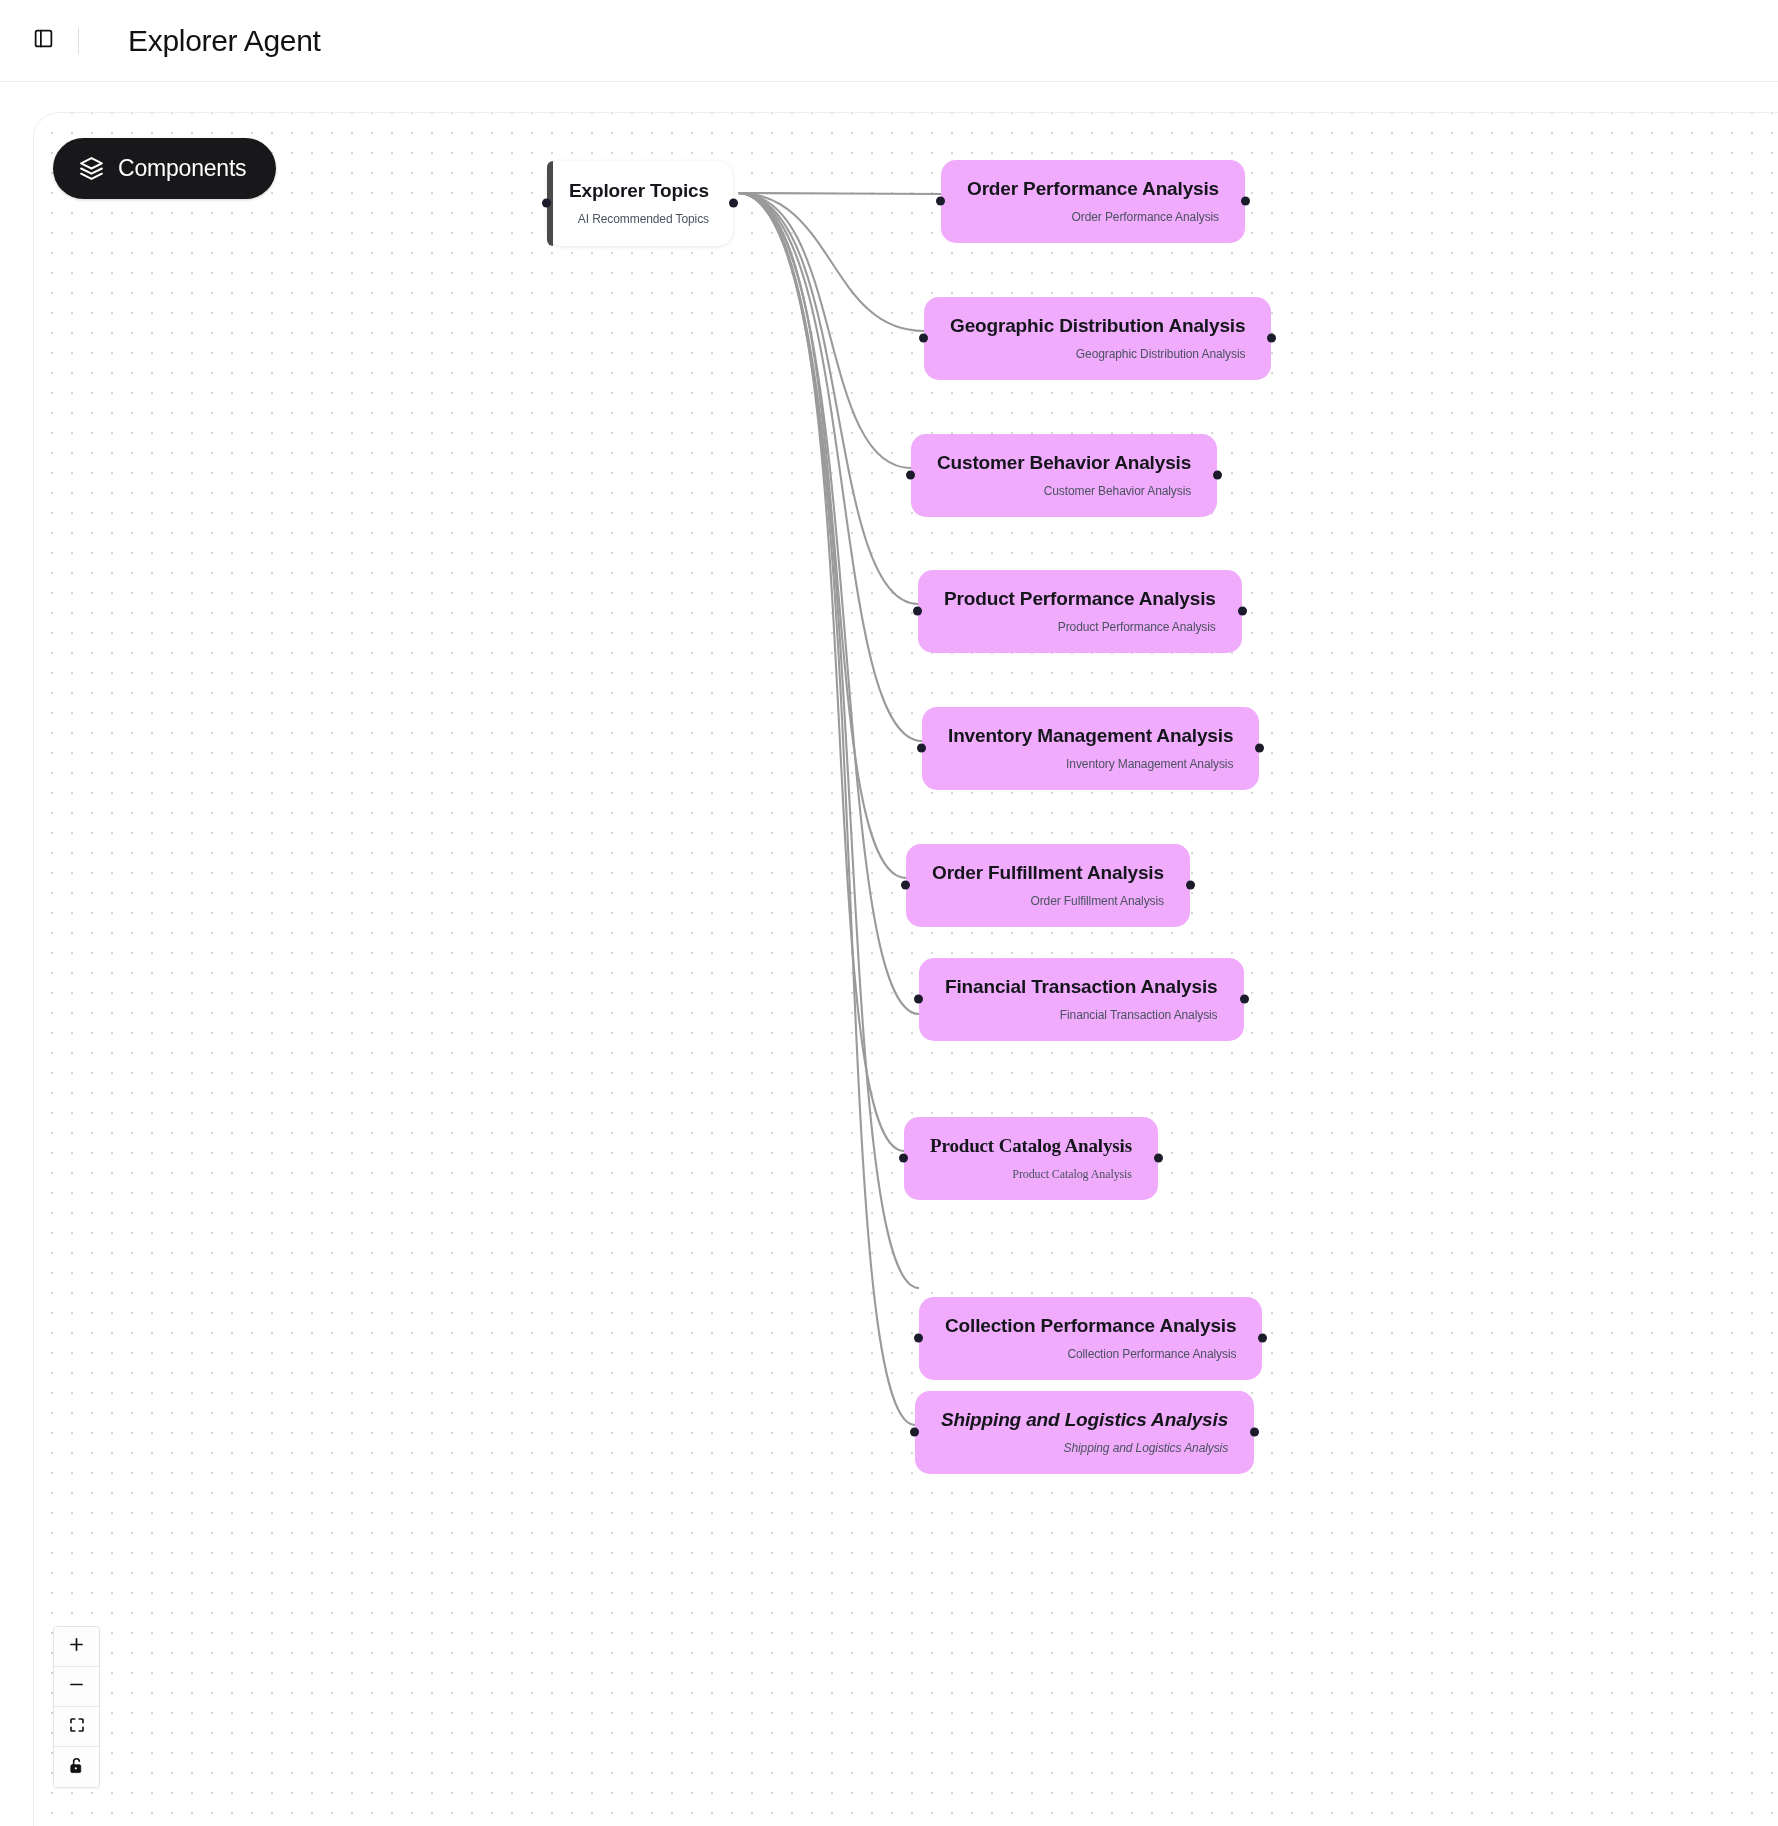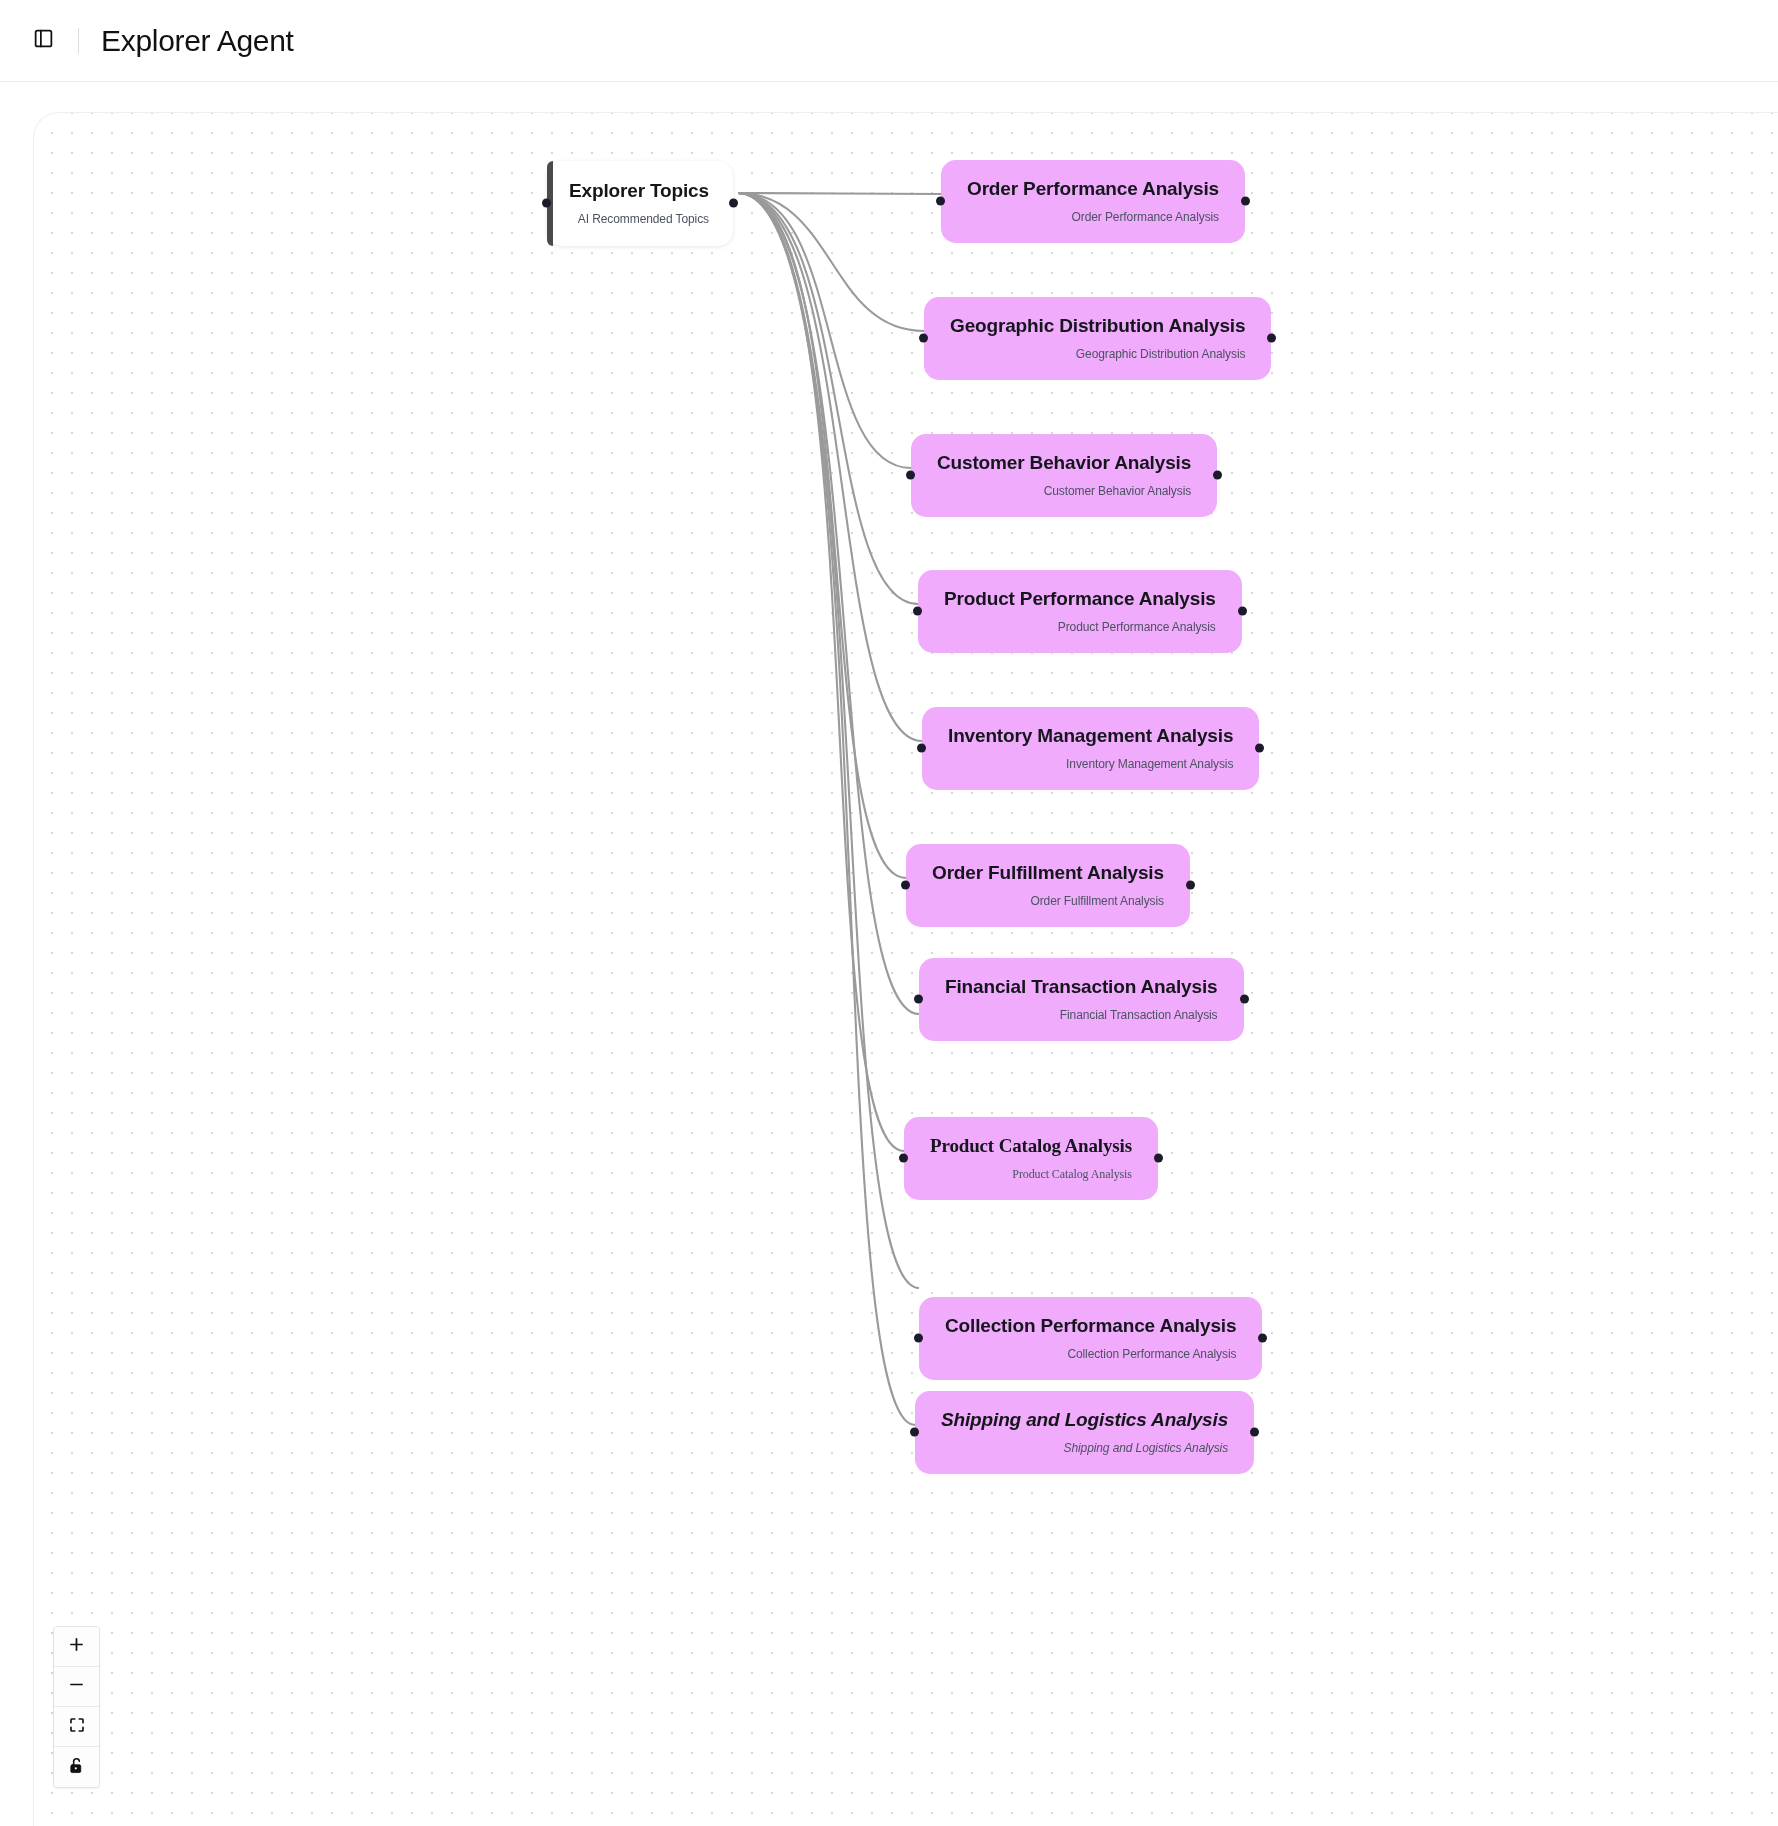--- a/index.html
+++ b/index.html
@@ -30,20 +30,21 @@
     width: 1px; height: 26px;
     background: #dddddd;
     margin: 0 22px 0 18px;
   }
   .header-title {
     font-size: 30px;
     font-weight: 400;
     color: #111111;
     letter-spacing: -0.3px;
     white-space: nowrap;
+    margin-left: 27px;
   }
 
   
   .canvas-wrap {
     position: absolute;
     left: 33px; top: 112px;
     width: 1745px; height: 1714px;
     background: #ffffff;
     border-top: 1px solid #eeeeee;
     border-left: 1px solid #eeeeee;
@@ -195,20 +196,30 @@
       <path class="edge-path" d="M 704,80 C 818,80 789,491 884,491"></path>
       <path class="edge-path" d="M 704,80 C 824,80 793,628 888,628"></path>
       <path class="edge-path" d="M 704,80 C 830,80 777,765 872,765"></path>
       <path class="edge-path" d="M 704,80 C 836,80 790,901 885,901"></path>
       <path class="edge-path" d="M 704,80 C 840,80 775,1038 870,1038"></path>
       <path class="edge-path" d="M 704,80 C 846,80 790,1175 885,1175"></path>
       <path class="edge-path" d="M 704,80 C 852,80 786,1312 881,1312"></path>
     </g>
   </svg>
 
+  <div class="components-pill">
+    <span class="layers-icon">
+      <svg width="25" height="25" viewBox="0 0 24 24" fill="none" stroke="currentColor" stroke-width="1.9" stroke-linecap="round" stroke-linejoin="round">
+        <polygon points="12 2 2 7 12 12 22 7 12 2"></polygon>
+        <polyline points="2 17 12 22 22 17"></polyline>
+        <polyline points="2 12 12 17 22 12"></polyline>
+      </svg>
+    </span>
+    <span class="label">Components</span>
+  </div>
 
   <div class="node node-root" style="left:513px; top:48px;">
     <div class="node-card">
       <div class="root-stripe"></div>
       <div class="handle left"></div>
       <div class="handle right"></div>
       <div class="node-title">Explorer Topics</div>
       <div class="node-subtitle">AI Recommended Topics</div>
     </div>
   </div>

